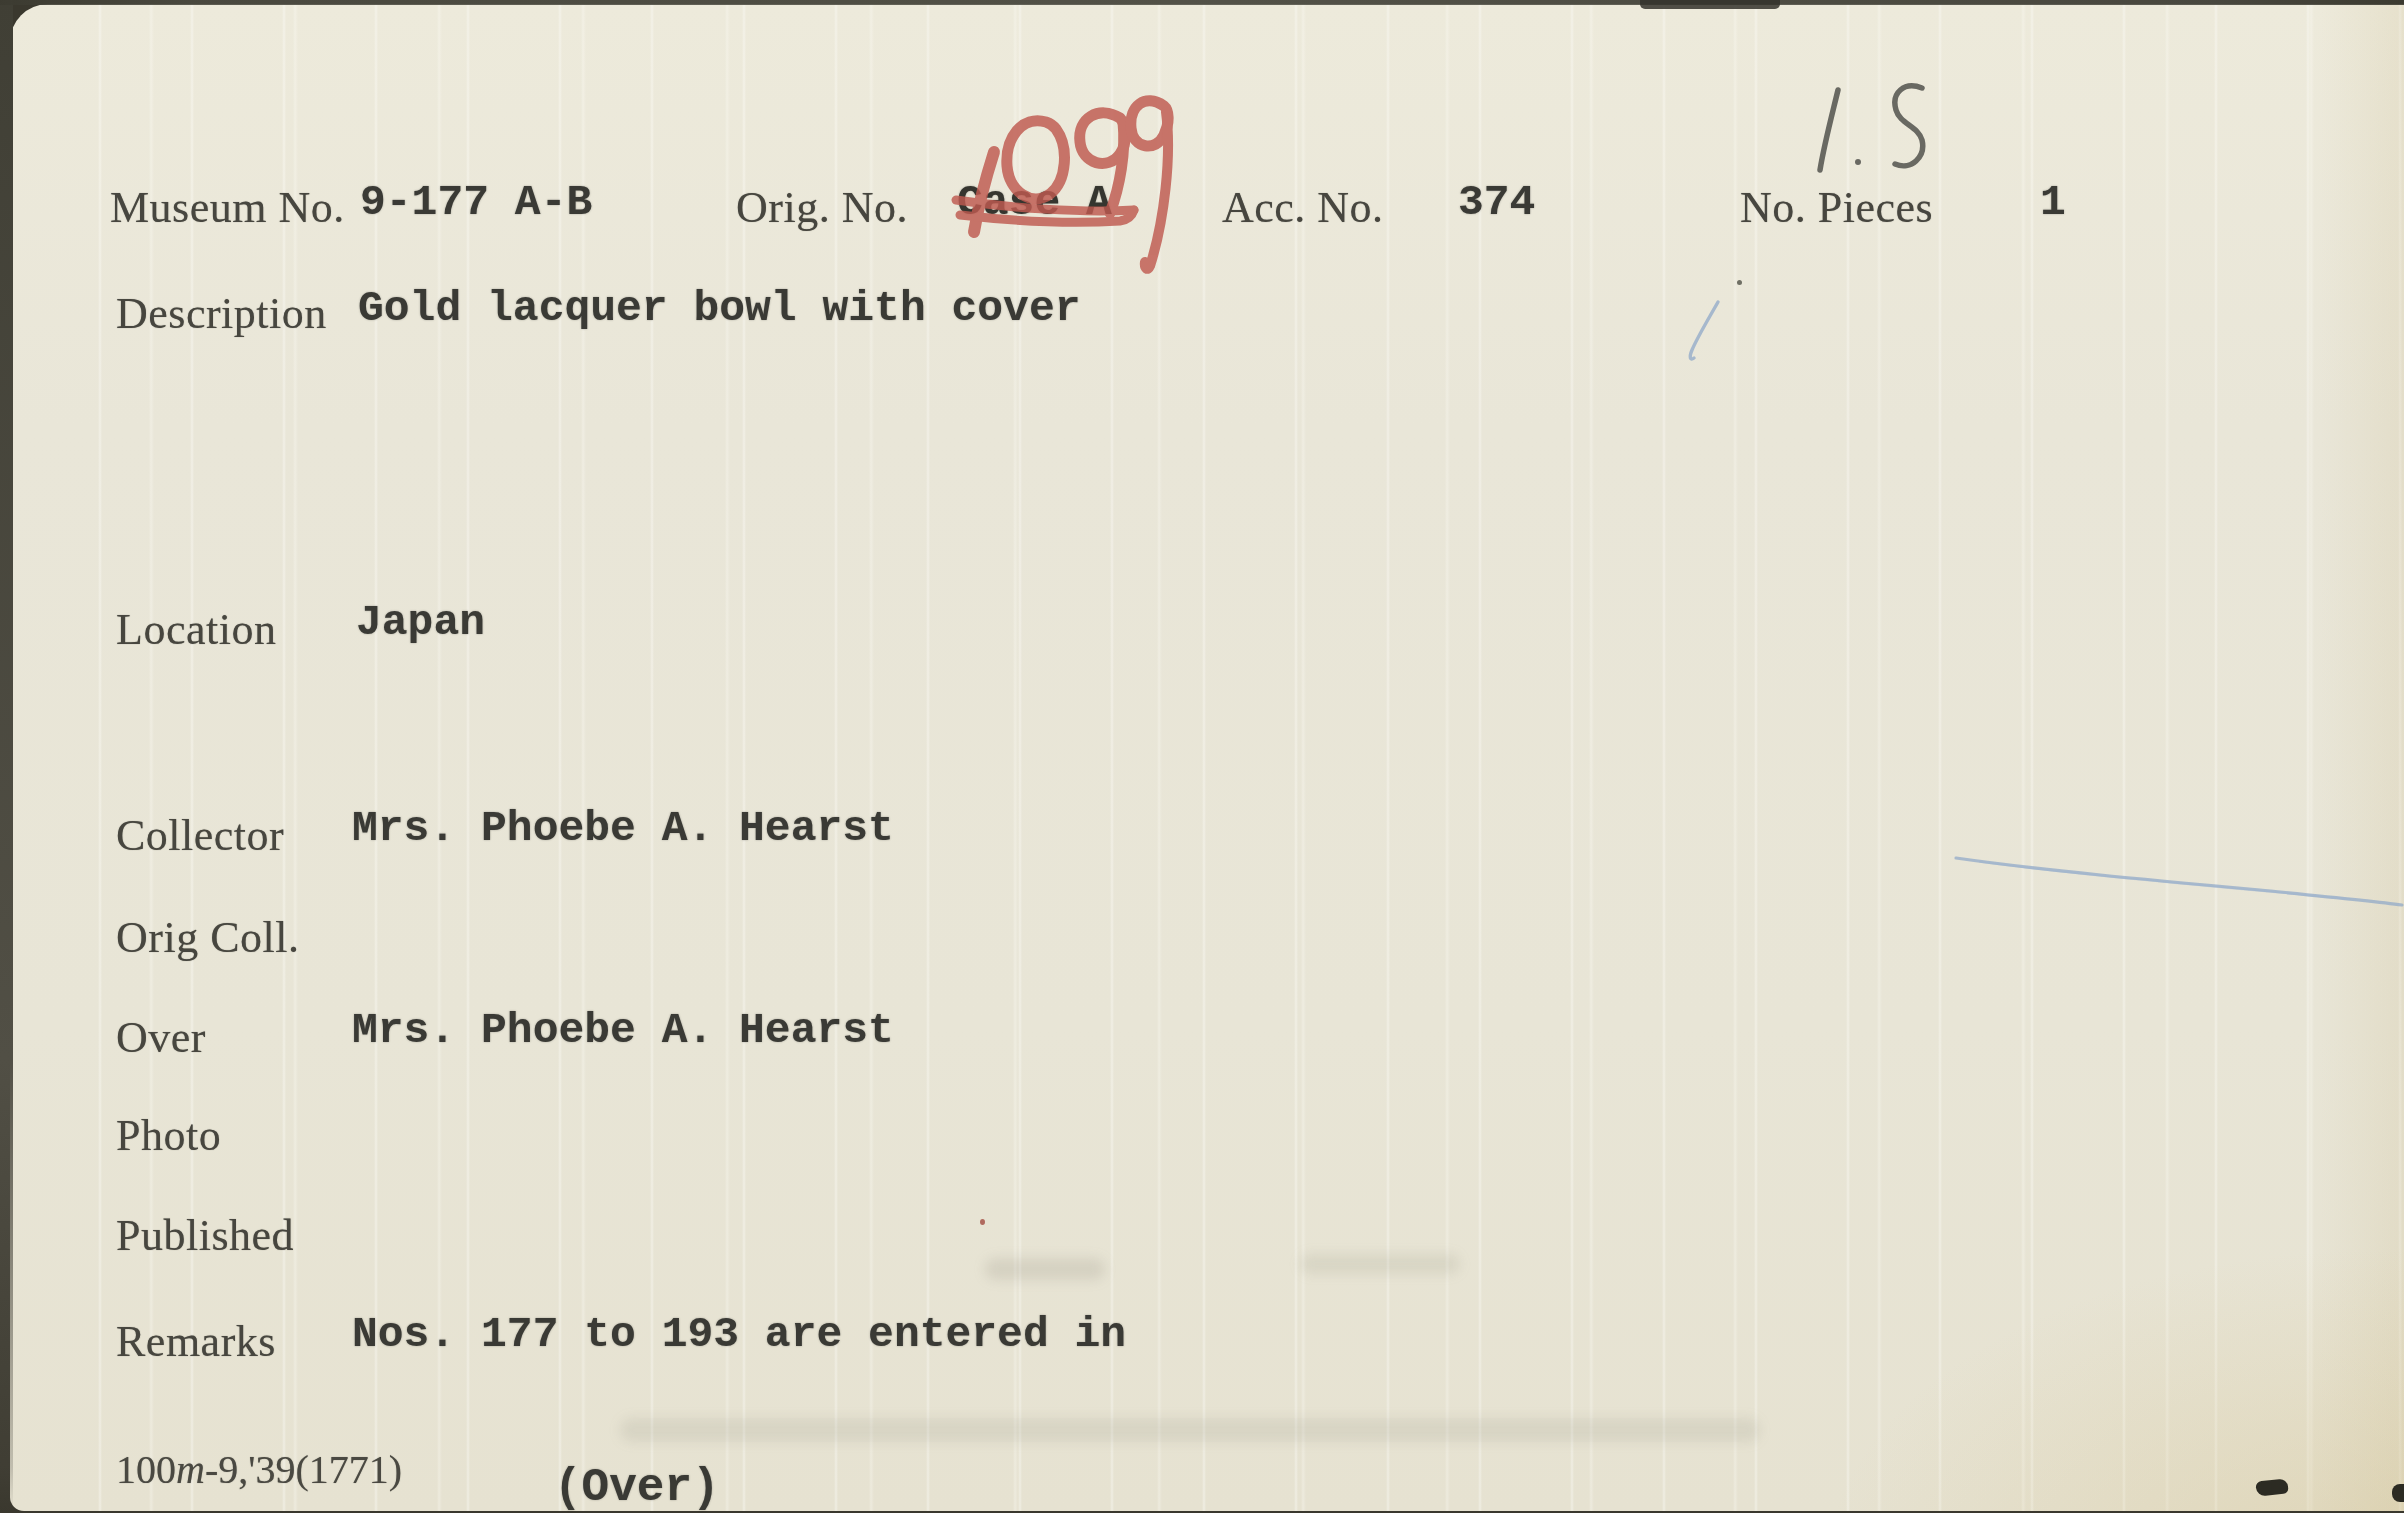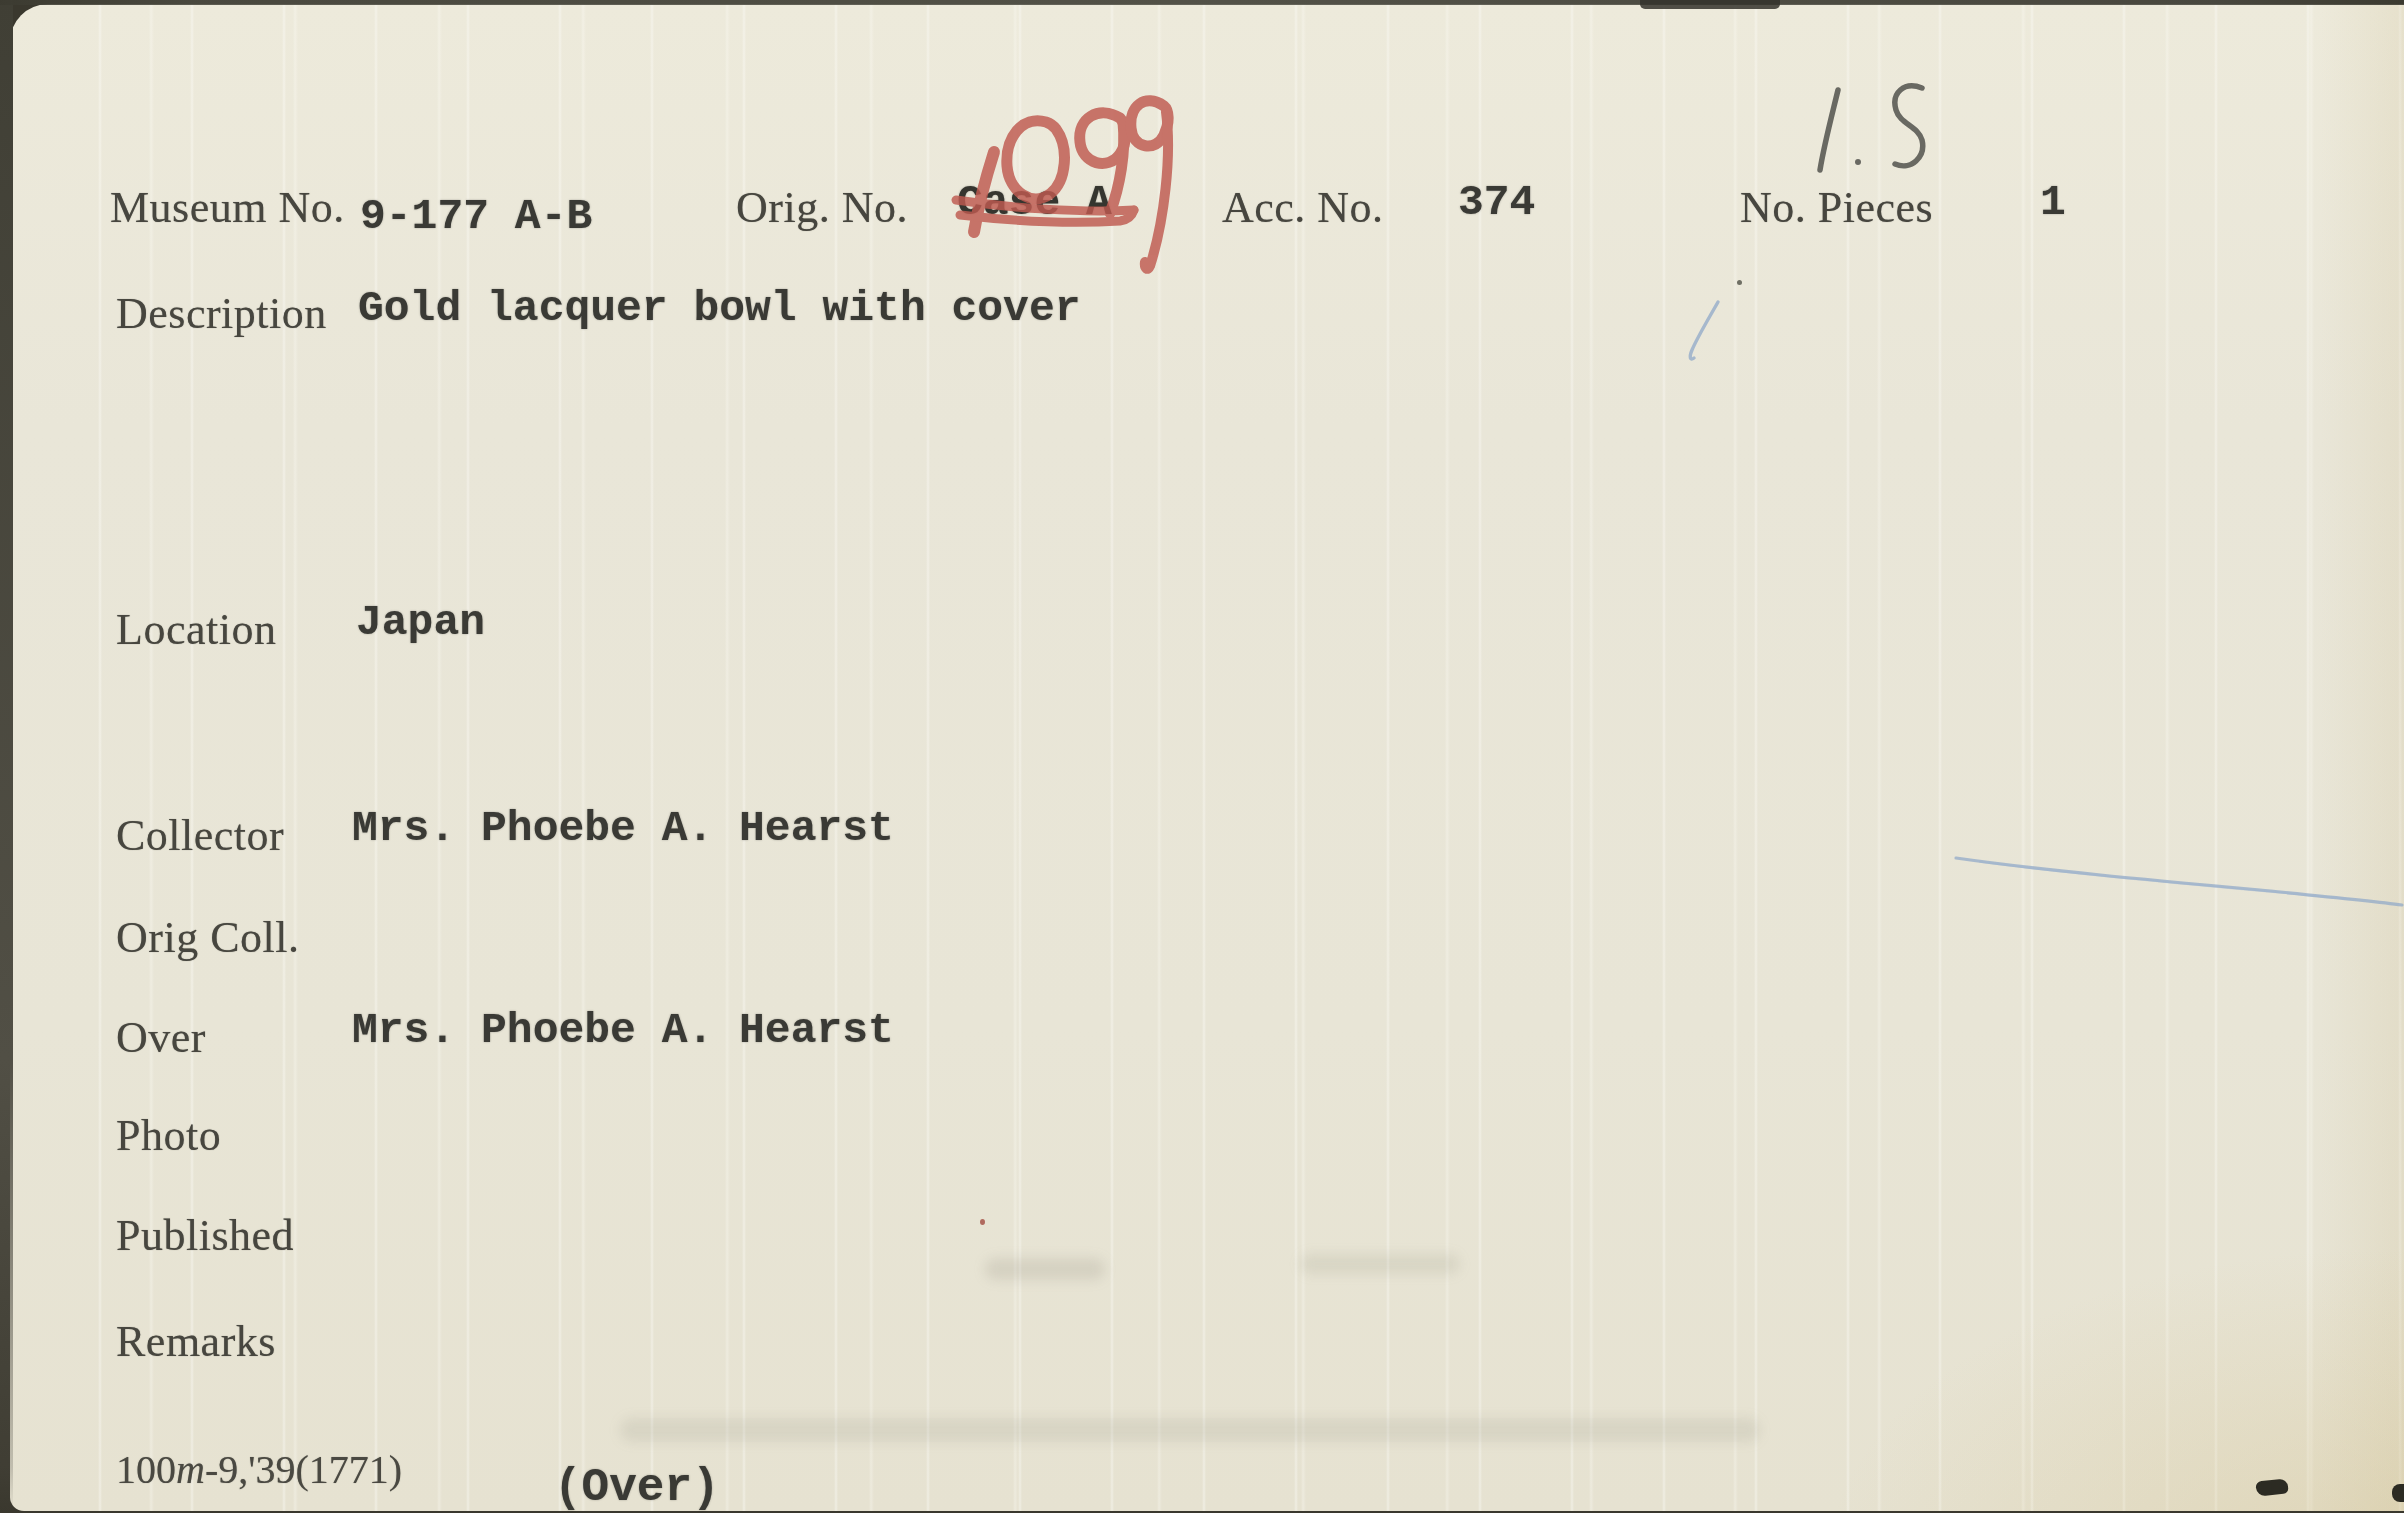--- a/index.html
+++ b/index.html
@@ -40,21 +40,21 @@
 <body>
 
 <div class="stage">
 
   <div class="paper"></div>
   <div class="edge-left"></div>
   <div class="edge-top"></div>
   <div class="edge-top-blob"></div>
 
   <span class="lbl" style="left:110px;top:182px">Museum No.</span>
-  <span class="typed" style="left:360px;top:192px">9-177 A-B</span>
+  <span class="typed" style="left:360px;top:178px">9-177 A-B</span>
 
   <span class="lbl" style="left:736px;top:182px">Orig. No.</span>
   <span class="typed" style="left:957px;top:178px;color:#35352f">Case A</span>
 
   <span class="lbl" style="left:1222px;top:182px">Acc. No.</span>
   <span class="typed" style="left:1458px;top:178px">374</span>
 
   <span class="lbl" style="left:1740px;top:182px">No. Pieces</span>
   <span class="typed" style="left:2040px;top:178px">1</span>
 
@@ -100,20 +100,21 @@
   <span class="lbl" style="left:116px;top:1012px">Over</span>
   <span class="typed" style="left:352px;top:1006px">Mrs. Phoebe A. Hearst</span>
 
   <span class="lbl" style="left:116px;top:1110px">Photo</span>
   <span class="typed" style="left:352px;top:1104px"></span>
 
   <span class="lbl" style="left:116px;top:1210px">Published</span>
   <span class="typed" style="left:352px;top:1204px"></span>
 
   <span class="lbl" style="left:116px;top:1316px">Remarks</span>
+  <span class="typed" style="left:352px;top:1310px">Nos. 177 to 193 are entered in</span>
 
   <span class="lbl small-code" style="left:116px;top:1446px"><span>100</span><span style="font-style:italic">m</span><span>-9,'39(1771)</span></span>
 
   <span class="typed over" style="left:554px;top:1462px">(Over)</span>
 
   <div class="svg-overlay" style="left:1678px;top:292px;width:50px;height:78px">
     <svg width="50" height="78" viewBox="0 0 50 78">
       <path d="M40,10 C31,26 20,44 14,58 C11,65 12,69 16,66" fill="none" stroke="#8fa8c8" stroke-width="3.4" stroke-linecap="round" opacity="0.75"></path>
     </svg>
   </div>

